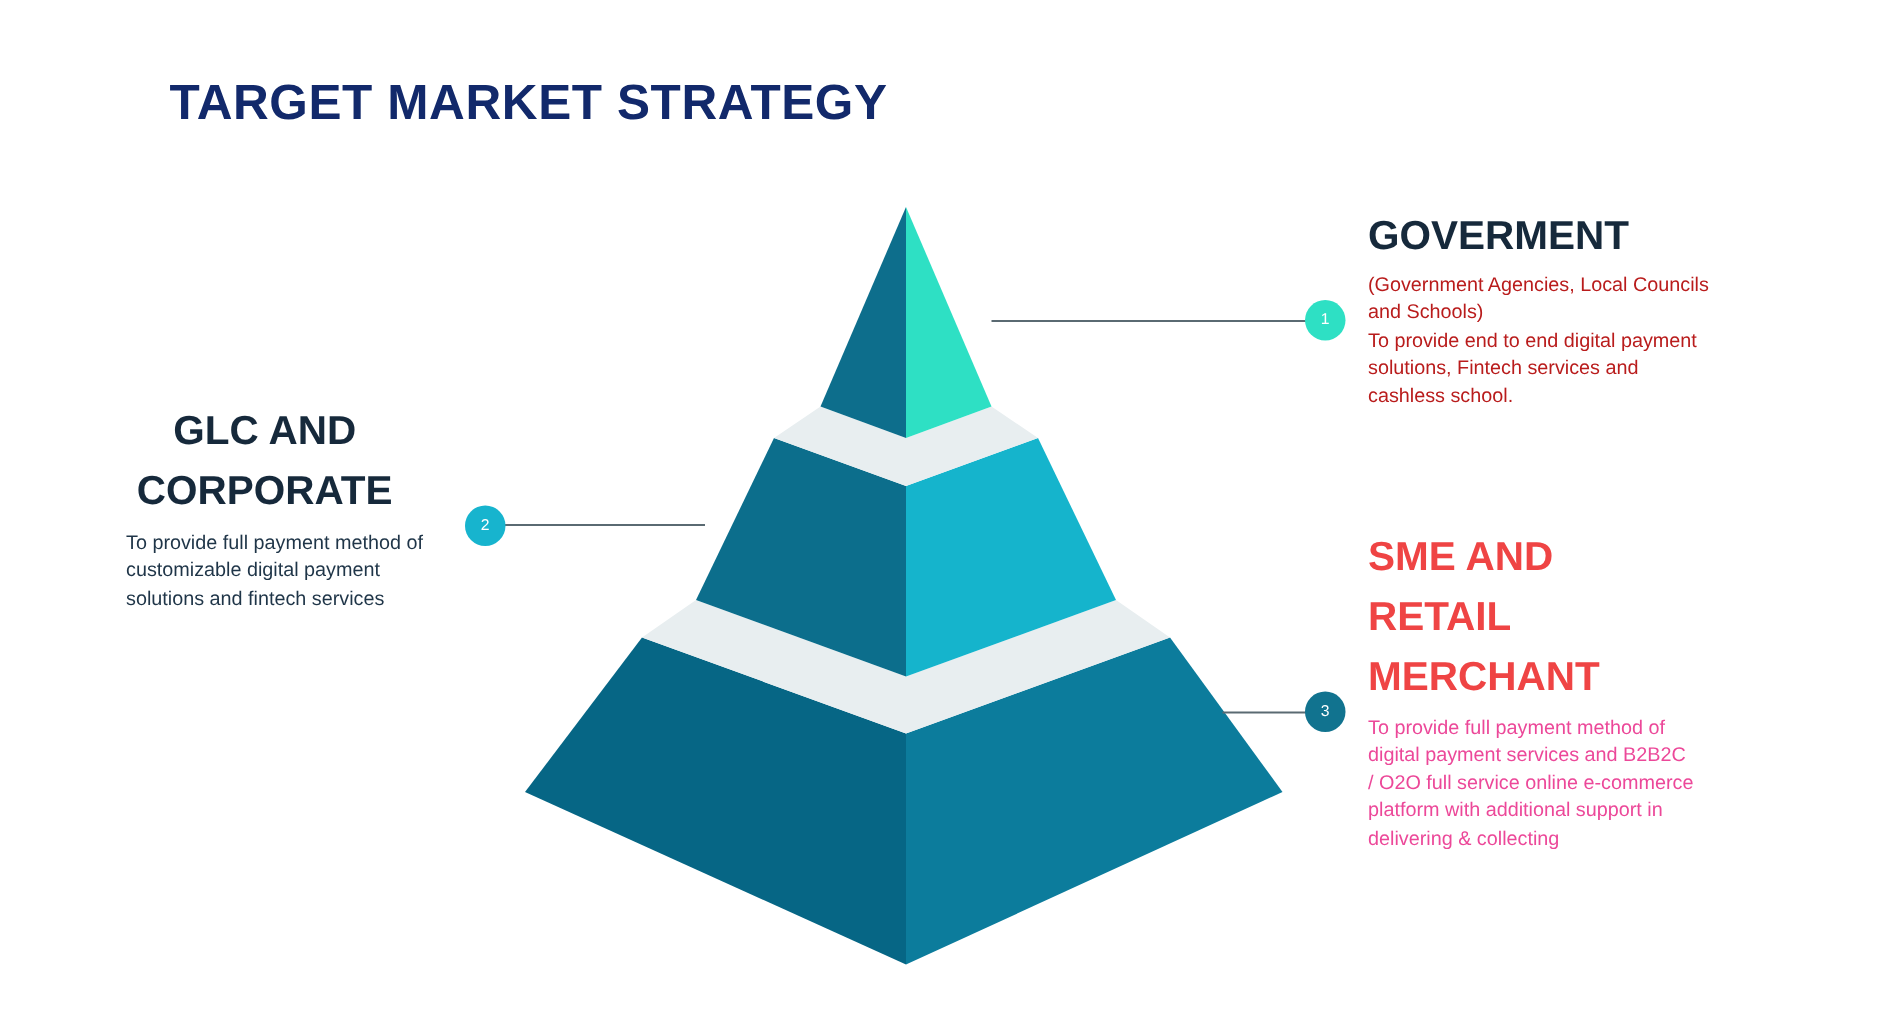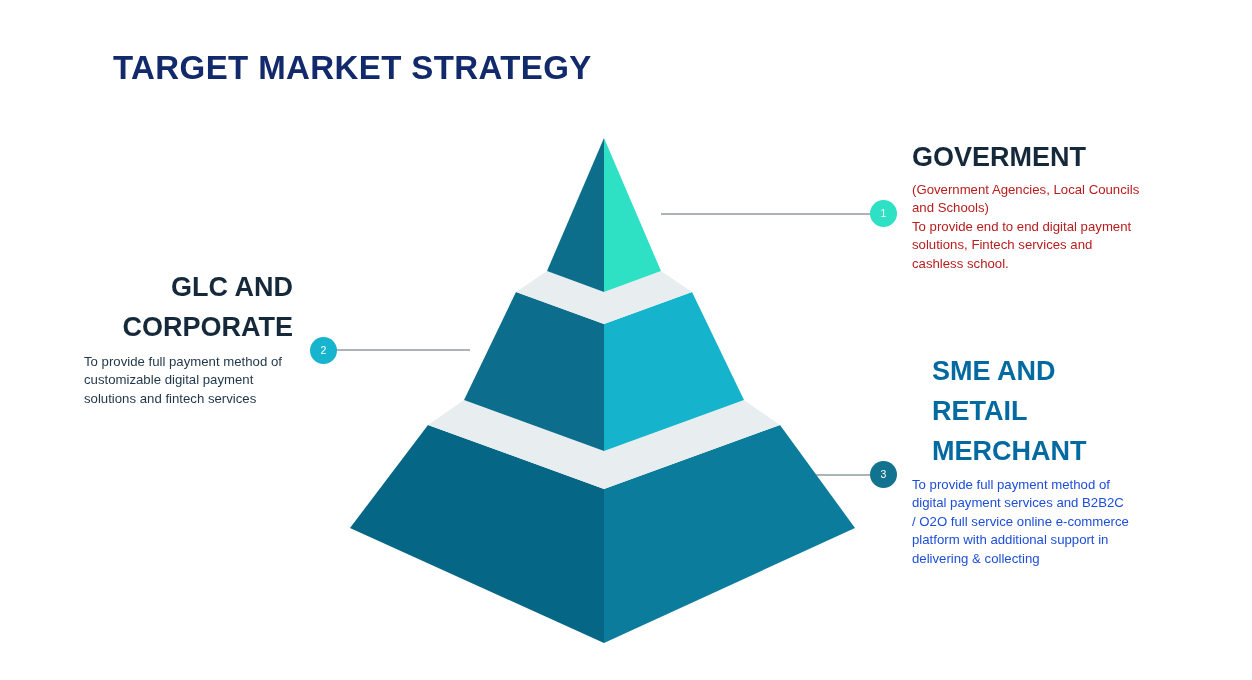--- a/index.html
+++ b/index.html
@@ -145,22 +145,22 @@
   <div class="badge" id="badge-2" style="background-color: rgb(23, 180, 206);">2</div>
   <div class="badge" id="badge-3" style="background-color: rgb(17, 115, 143);">3</div>
 
   <div class="callout" id="callout-government">
     <div class="callout-heading" style="color: rgb(22, 41, 59);">GOVERMENT</div>
     <div class="callout-body" style="color: #b91c1c;">(Government Agencies, Local Councils and Schools)
 To provide end to end digital payment solutions, Fintech services and cashless school.</div>
   </div>
 
   <div class="callout" id="callout-glc">
-    <div class="callout-heading" style="color: rgb(22, 41, 59);">GLC AND CORPORATE</div>
+    <div class="callout-heading" style="color: rgb(22, 41, 59); text-align: center;">GLC AND CORPORATE</div>
     <div class="callout-body" style="color: rgb(31, 53, 72);">To provide full payment method of customizable digital payment solutions and fintech services</div>
   </div>
 
   <div class="callout" id="callout-sme">
-    <div class="callout-heading" style="color: #0369a1; margin-left: 20px;">SME AND RETAIL MERCHANT</div>
-    <div class="callout-body" style="color: #1d4ed8;">To provide full payment method of digital payment services and B2B2C / O2O full service online e-commerce platform with additional support in delivering &amp; collecting</div>
+    <div class="callout-heading" style="color: #ef4444;">SME AND RETAIL MERCHANT</div>
+    <div class="callout-body" style="color: #ec4899;">To provide full payment method of digital payment services and B2B2C / O2O full service online e-commerce platform with additional support in delivering &amp; collecting</div>
   </div>
 
 </div>
 
 </body></html>

